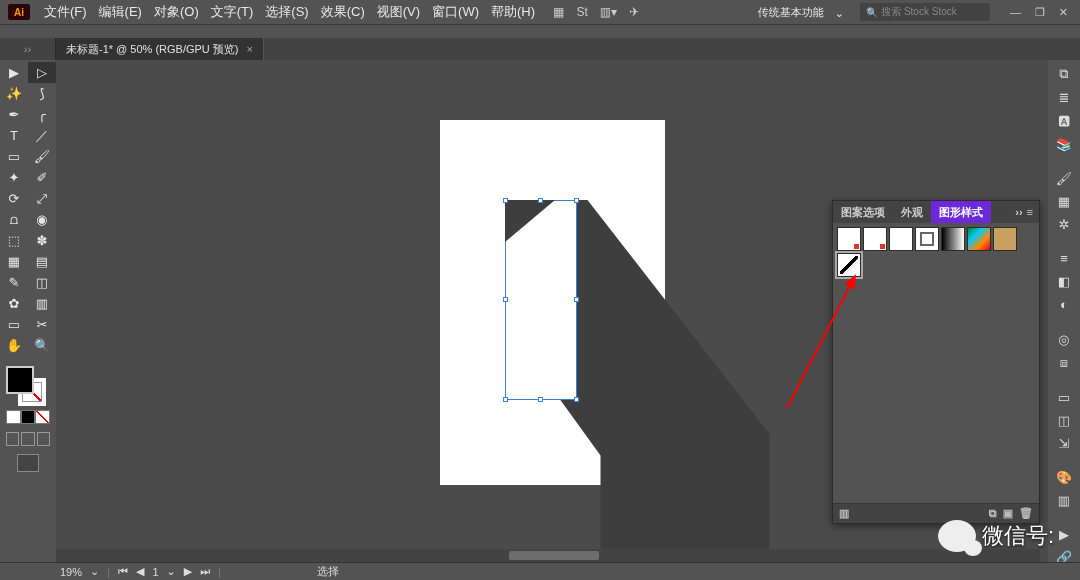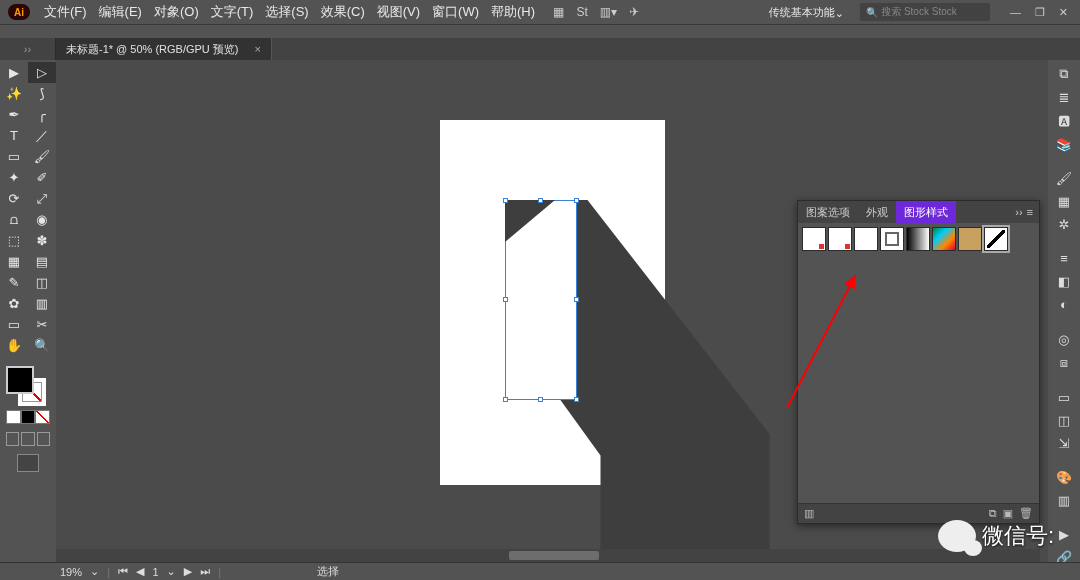--- a/index.html
+++ b/index.html
@@ -1,34 +1,34 @@
 <!DOCTYPE html>
 <html><head>
 <meta charset="utf-8">
 <style>
 * { margin: 0; padding: 0; box-sizing: border-box; user-select: none; }
 body { width: 1080px; height: 580px; background: #2f2f2f; font-family: "Microsoft YaHei", sans-serif; font-size: 11px; color: #ccc; overflow: hidden; position: relative; }
 
 
 .menubar { display: flex; align-items: center; height: 24px; background: #535353; padding-left: 8px; }
-.ai-logo { width: 22px; height: 16px; background: #2b0606; color: #ff9a00; font-weight: bold; font-size: 10px; display: flex; align-items: center; justify-content: center; border-radius: 8px; margin-right: 8px; }
+.ai-logo { width: 22px; height: 16px; background: #2b0606; color: #ff9a00; font-weight: bold; font-size: 10px; display: flex; align-items: center; justify-content: center; border-radius: 2px; margin-right: 8px; }
 .menu-item { padding: 0 6px; color: #e8e8e8; font-size: 13px; cursor: pointer; }
 .menu-icons { display: flex; gap: 12px; margin-left: 12px; align-items: center; }
 .menu-icons span { color: #ccc; font-size: 12px; }
-.workspace-combo { margin-left: auto; display: flex; align-items: flex-end; gap: 0; color: #e8e8e8; padding: 2px 8px; font-size: 11px; }
+.workspace-combo { margin-left: auto; display: flex; align-items: flex-end; gap: 11px; color: #e8e8e8; padding: 2px 8px; font-size: 11px; }
 .stock-search { display: flex; align-items: center; background: #424242; padding: 2px 6px; margin: 0 8px; border-radius: 2px; color: #888; font-size: 10px; width: 130px; }
 .win-controls { display: flex; gap: 14px; padding: 0 12px; color: #ccc; }
 
 
 .ctlstrip { height: 14px; background: #535353; border-top: 1px solid #3a3a3a; }
 
 
 .tabrow { display: flex; align-items: center; height: 22px; background: #434343; }
 .panel-toggles-left { width: 56px; height: 100%; background: #434343; display: flex; align-items: center; justify-content: center; color: #999; border-right: 1px solid #2a2a2a; }
-.doc-tab { display: flex; align-items: center; background: #323232; height: 100%; padding: 0 10px; color: #e0e0e0; font-size: 11px; gap: 16px; border-right:1px solid #555;}
+.doc-tab { display: flex; align-items: center; background: #323232; height: 100%; padding: 0 10px; color: #e0e0e0; font-size: 11px; gap: 8px; border-right:1px solid #555;}
 .doc-tab .x { color: #aaa; }
 
 
 .main-row { display: flex; height: 505px; }
 
 
 .toolbox { width: 56px; background: #535353; display: flex; flex-direction: column; padding-top: 2px; }
 .tool-pair { display: flex; }
 .tool { width: 28px; height: 21px; display: flex; align-items: center; justify-content: center; color: #e6e6e6; font-size: 13px; position: relative; cursor: pointer; }
 .tool.direct { background: #343434; }
@@ -60,21 +60,21 @@
 .statusbar { position:absolute; bottom:0; left:0; right:0; display: flex; align-items: center; height: 18px; background: #535353; font-size: 11px; color: #ddd; padding-left: 60px; gap: 8px; border-top: 1px solid #333; }
 .statusbar .sep { color: #777; }
 .statusbar .spacer { flex:1; }
 
 
 .right-strip { width: 32px; background: #535353; display: flex; flex-direction: column; align-items: center; gap: 8px; padding-top: 6px; }
 .right-strip .ric { width: 22px; height: 22px; display: flex; align-items: center; justify-content: center; color: #ddd; font-size: 13px; cursor:pointer; }
 .right-strip .gap { height: 10px; }
 
 
-.gspanel { position: absolute; top: 200px; right: 40px; width: 243px; background: #535353; border: 1px solid #2b2b2b; box-shadow: 0 2px 8px rgba(0,0,0,.5); }
+.gspanel { position: absolute; top: 200px; right: 40px; width: 208px; background: #535353; border: 1px solid #2b2b2b; box-shadow: 0 2px 8px rgba(0,0,0,.5); font-weight: bold; }
 .gspanel-tabs { display: flex; align-items: center; height: 22px; background: #434343; font-size: 11px; }
 .gspanel-tabs .tab { padding: 0 8px; height: 100%; display:flex; align-items:center; color: #ccc; cursor:pointer;}
 .gspanel-tabs .tab.active { background: #6d28d9; color: #fff; }
 .gspanel-tabs .more { margin-left: auto; padding: 0 6px; display:flex; align-items:center; gap:4px; color:#ccc;}
 .swatch-grid { display: flex; flex-wrap: wrap; gap: 2px; padding: 4px; }
 .gsw { width: 24px; height: 24px; border: 1px solid #2b2b2b; background: #fff; position: relative; cursor:pointer;}
 .gsw.sel { outline: 2px solid #aaa; }
 .gsw .corner { position:absolute; bottom:1px; right:1px; width:5px; height:5px; background:#d33; }
 .gsw.grad { background: linear-gradient(90deg,#000,#fff); }
 .gsw.stroke { background:#fff; }

